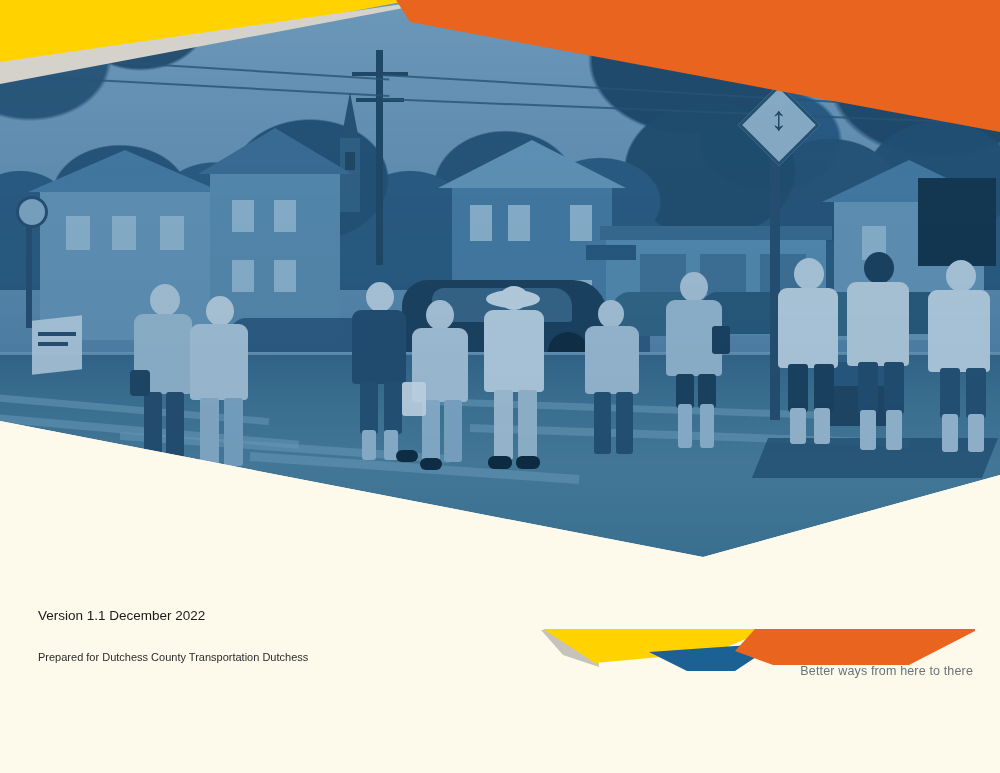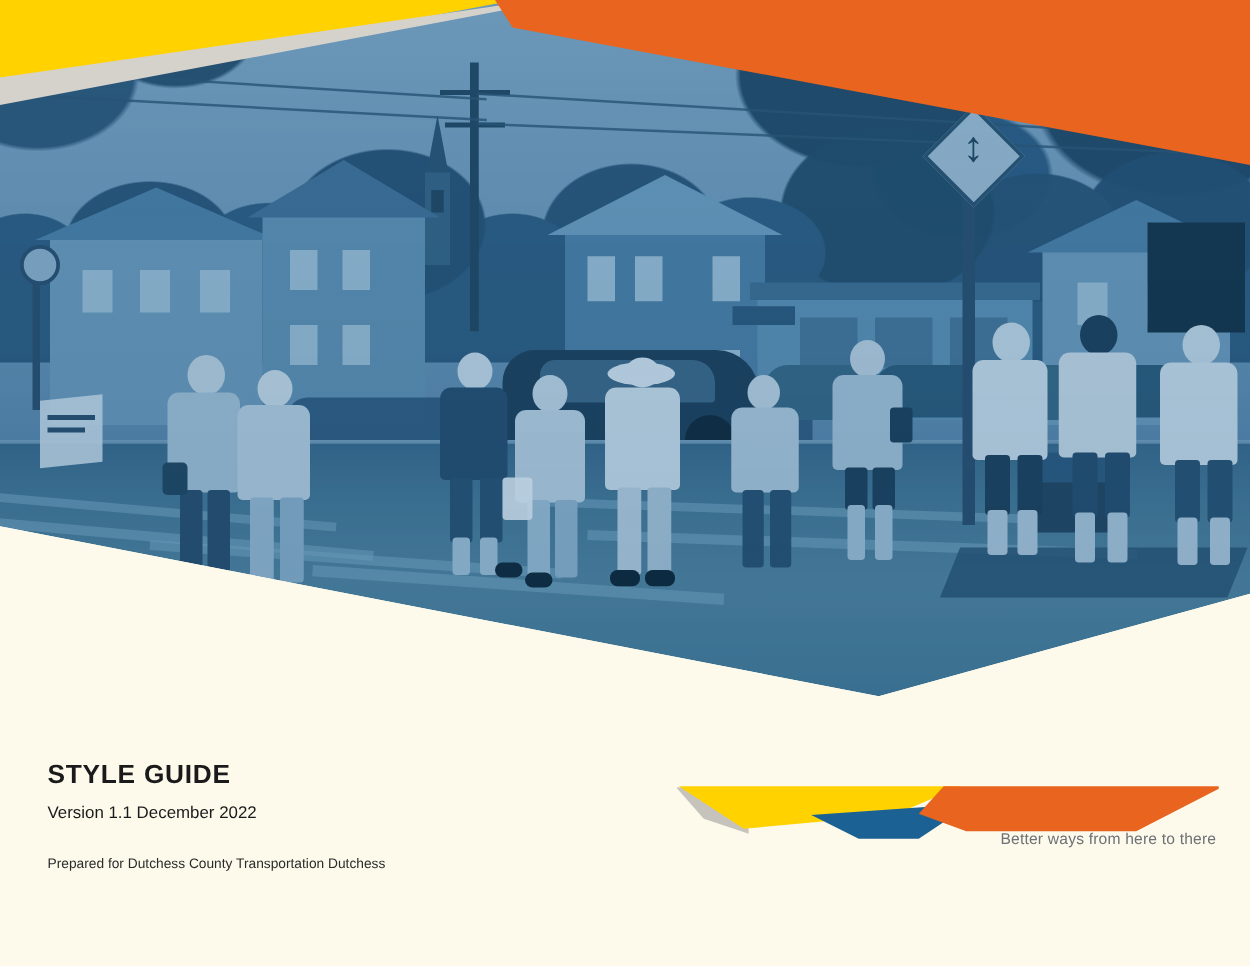--- a/index.html
+++ b/index.html
@@ -349,21 +349,20 @@
     <div class="photo-tint"></div>
   </div>
 
   <div id="lower-panel"></div>
 
   <div id="band-yellow"></div>
   <div id="band-gray"></div>
   <div id="band-orange"></div>
 
   <div id="title-block">
-    <h1 id="doc-title">STYLE GUIDE</h1>
     <p id="doc-version">Version 1.1 December 2022</p>
     <div id="credits">
       <div>Prepared for Dutchess County Transportation Dutchess</div>
     </div>
   </div>
 
   <div id="logo">
 
     <div id="logo-swoosh">
       <svg width="440" height="52" viewBox="0 0 440 52" xmlns="http://www.w3.org/2000/svg">

